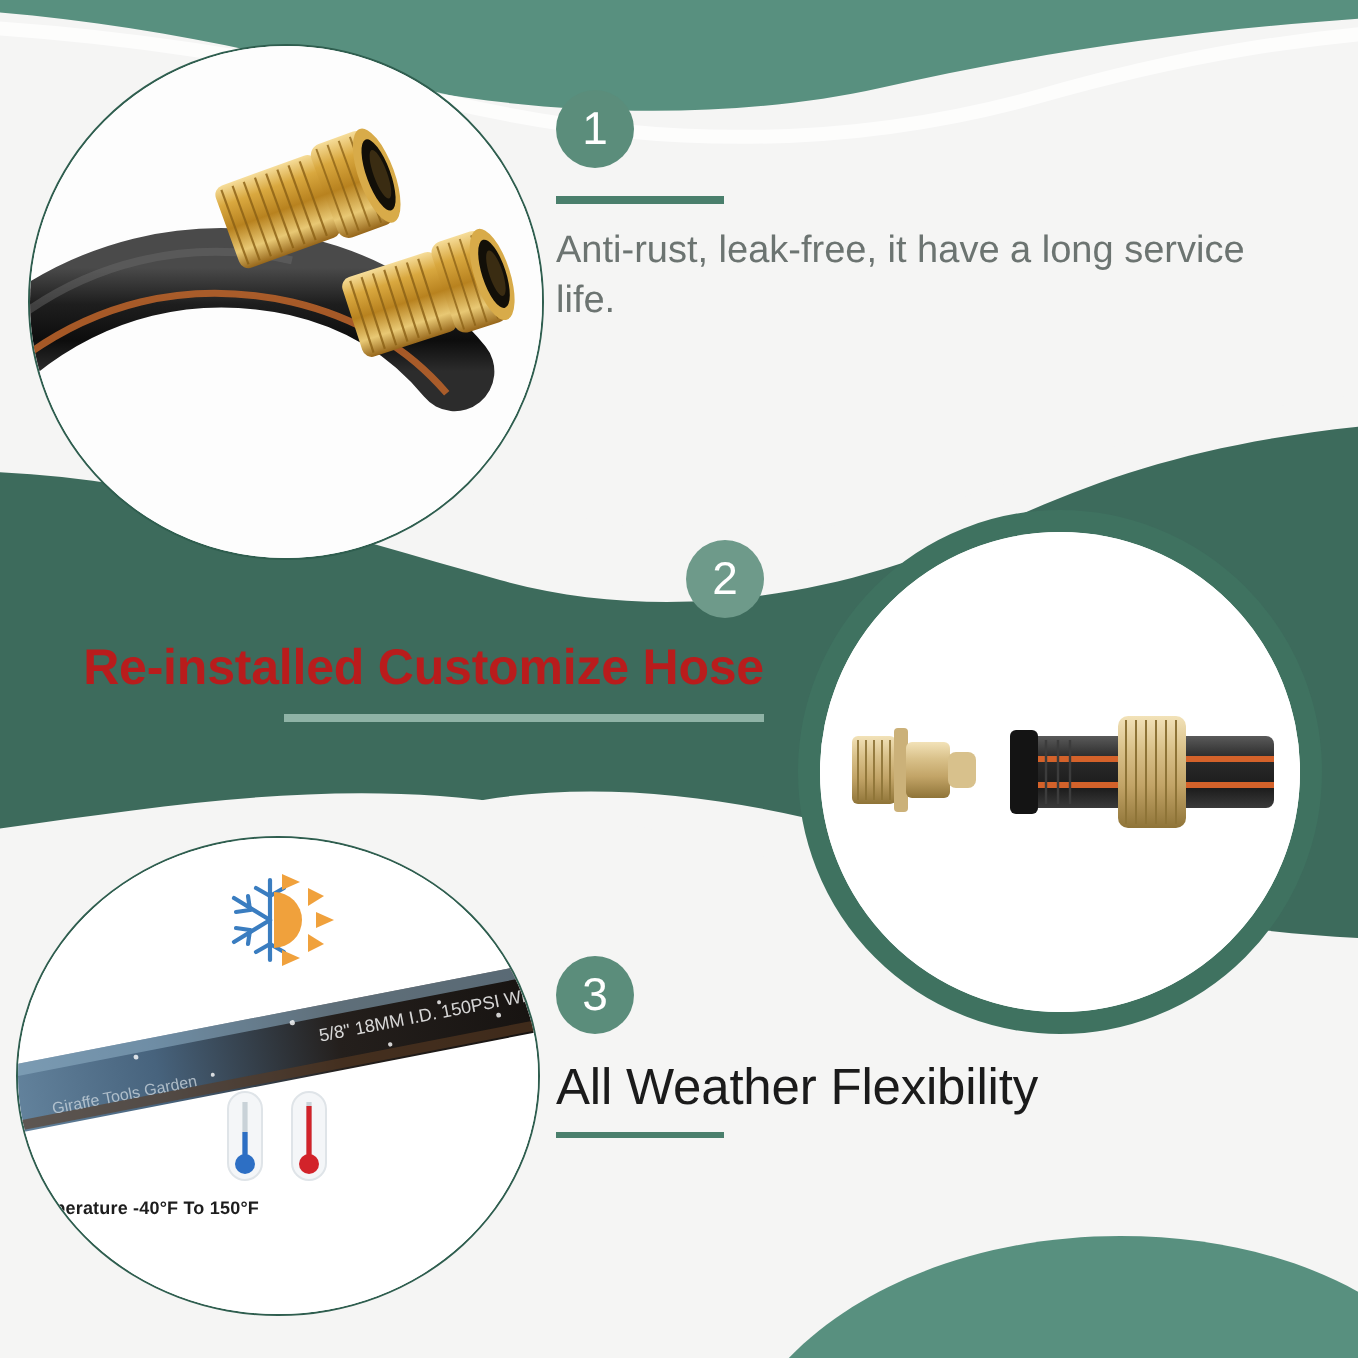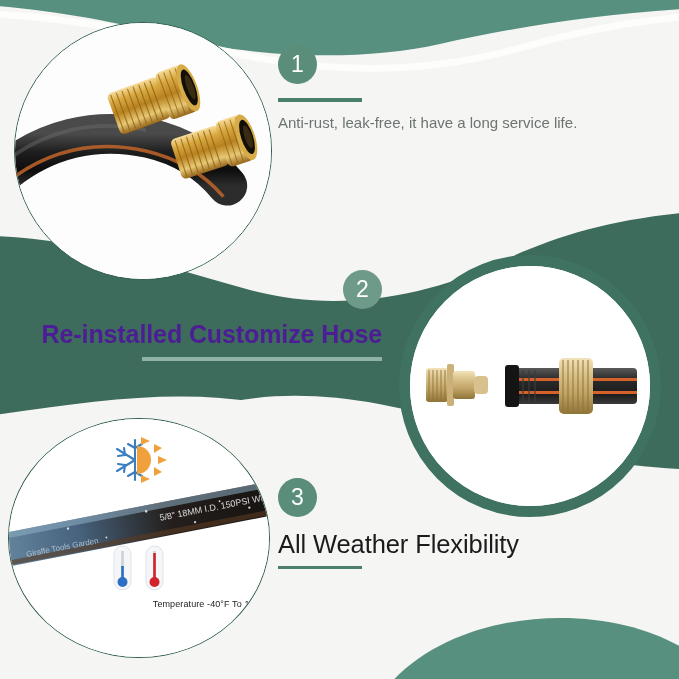--- a/index.html
+++ b/index.html
@@ -42,25 +42,25 @@
     line-height:1;
   }
   .badge.on-green { background:#6e9a8a; }
   .title {
     font-size:25.5px;
     line-height:1.16;
     color:#1b1b1b;
     font-weight:400;
     letter-spacing:-0.1px;
   }
-  .title.on-green { color:#4c1d95; font-weight:700; }
+  .title.on-green { color:#b91c1c; font-weight:700; }
   .divider { width:84px; height:3.5px; background:#4a7f6c; }
   .divider.on-green { background:#8fb3a6; width:240px; }
   .sub {
-    font-size:15px;
+    font-size:19px;
     line-height:1.35;
     color:#6c7471;
   }
   .sub.on-green { color:#eef4f1; }
 
   #block1 { left:278px; top:45px;  width:372px; }
   #block1 .badge { margin-bottom:14px; }
   #block1 .title { margin-bottom:10px; }
   #block1 .divider { margin-bottom:11px; }
 
@@ -72,22 +72,22 @@
   #block3 { left:278px; top:478px; width:372px; }
   #block3 .badge { margin-bottom:13px; }
   #block3 .title { margin-bottom:6px; }
   #block3 .divider { margin-bottom:11px; }
 
   
   .c3-icon { position:absolute; left:50%; transform:translateX(-50%); top:16px; width:62px; height:50px; }
   .c3-thermos { position:absolute; left:50%; transform:translateX(-50%); top:125px; width:62px; height:48px; }
   .c3-caption {
     position:absolute; left:0; right:0; top:180px;
-    text-align:right;
-    font-size:9px; font-weight:400; color:#1d1d1d;
+    text-align:left;
+    font-size:9px; font-weight:700; color:#1d1d1d;
     letter-spacing:0.1px;
   }
 </style>
 </head>
 <body>
 
 <div id="stage">
 
   <svg class="bg-layer" viewBox="0 0 679 679" preserveAspectRatio="none">
     <defs>

